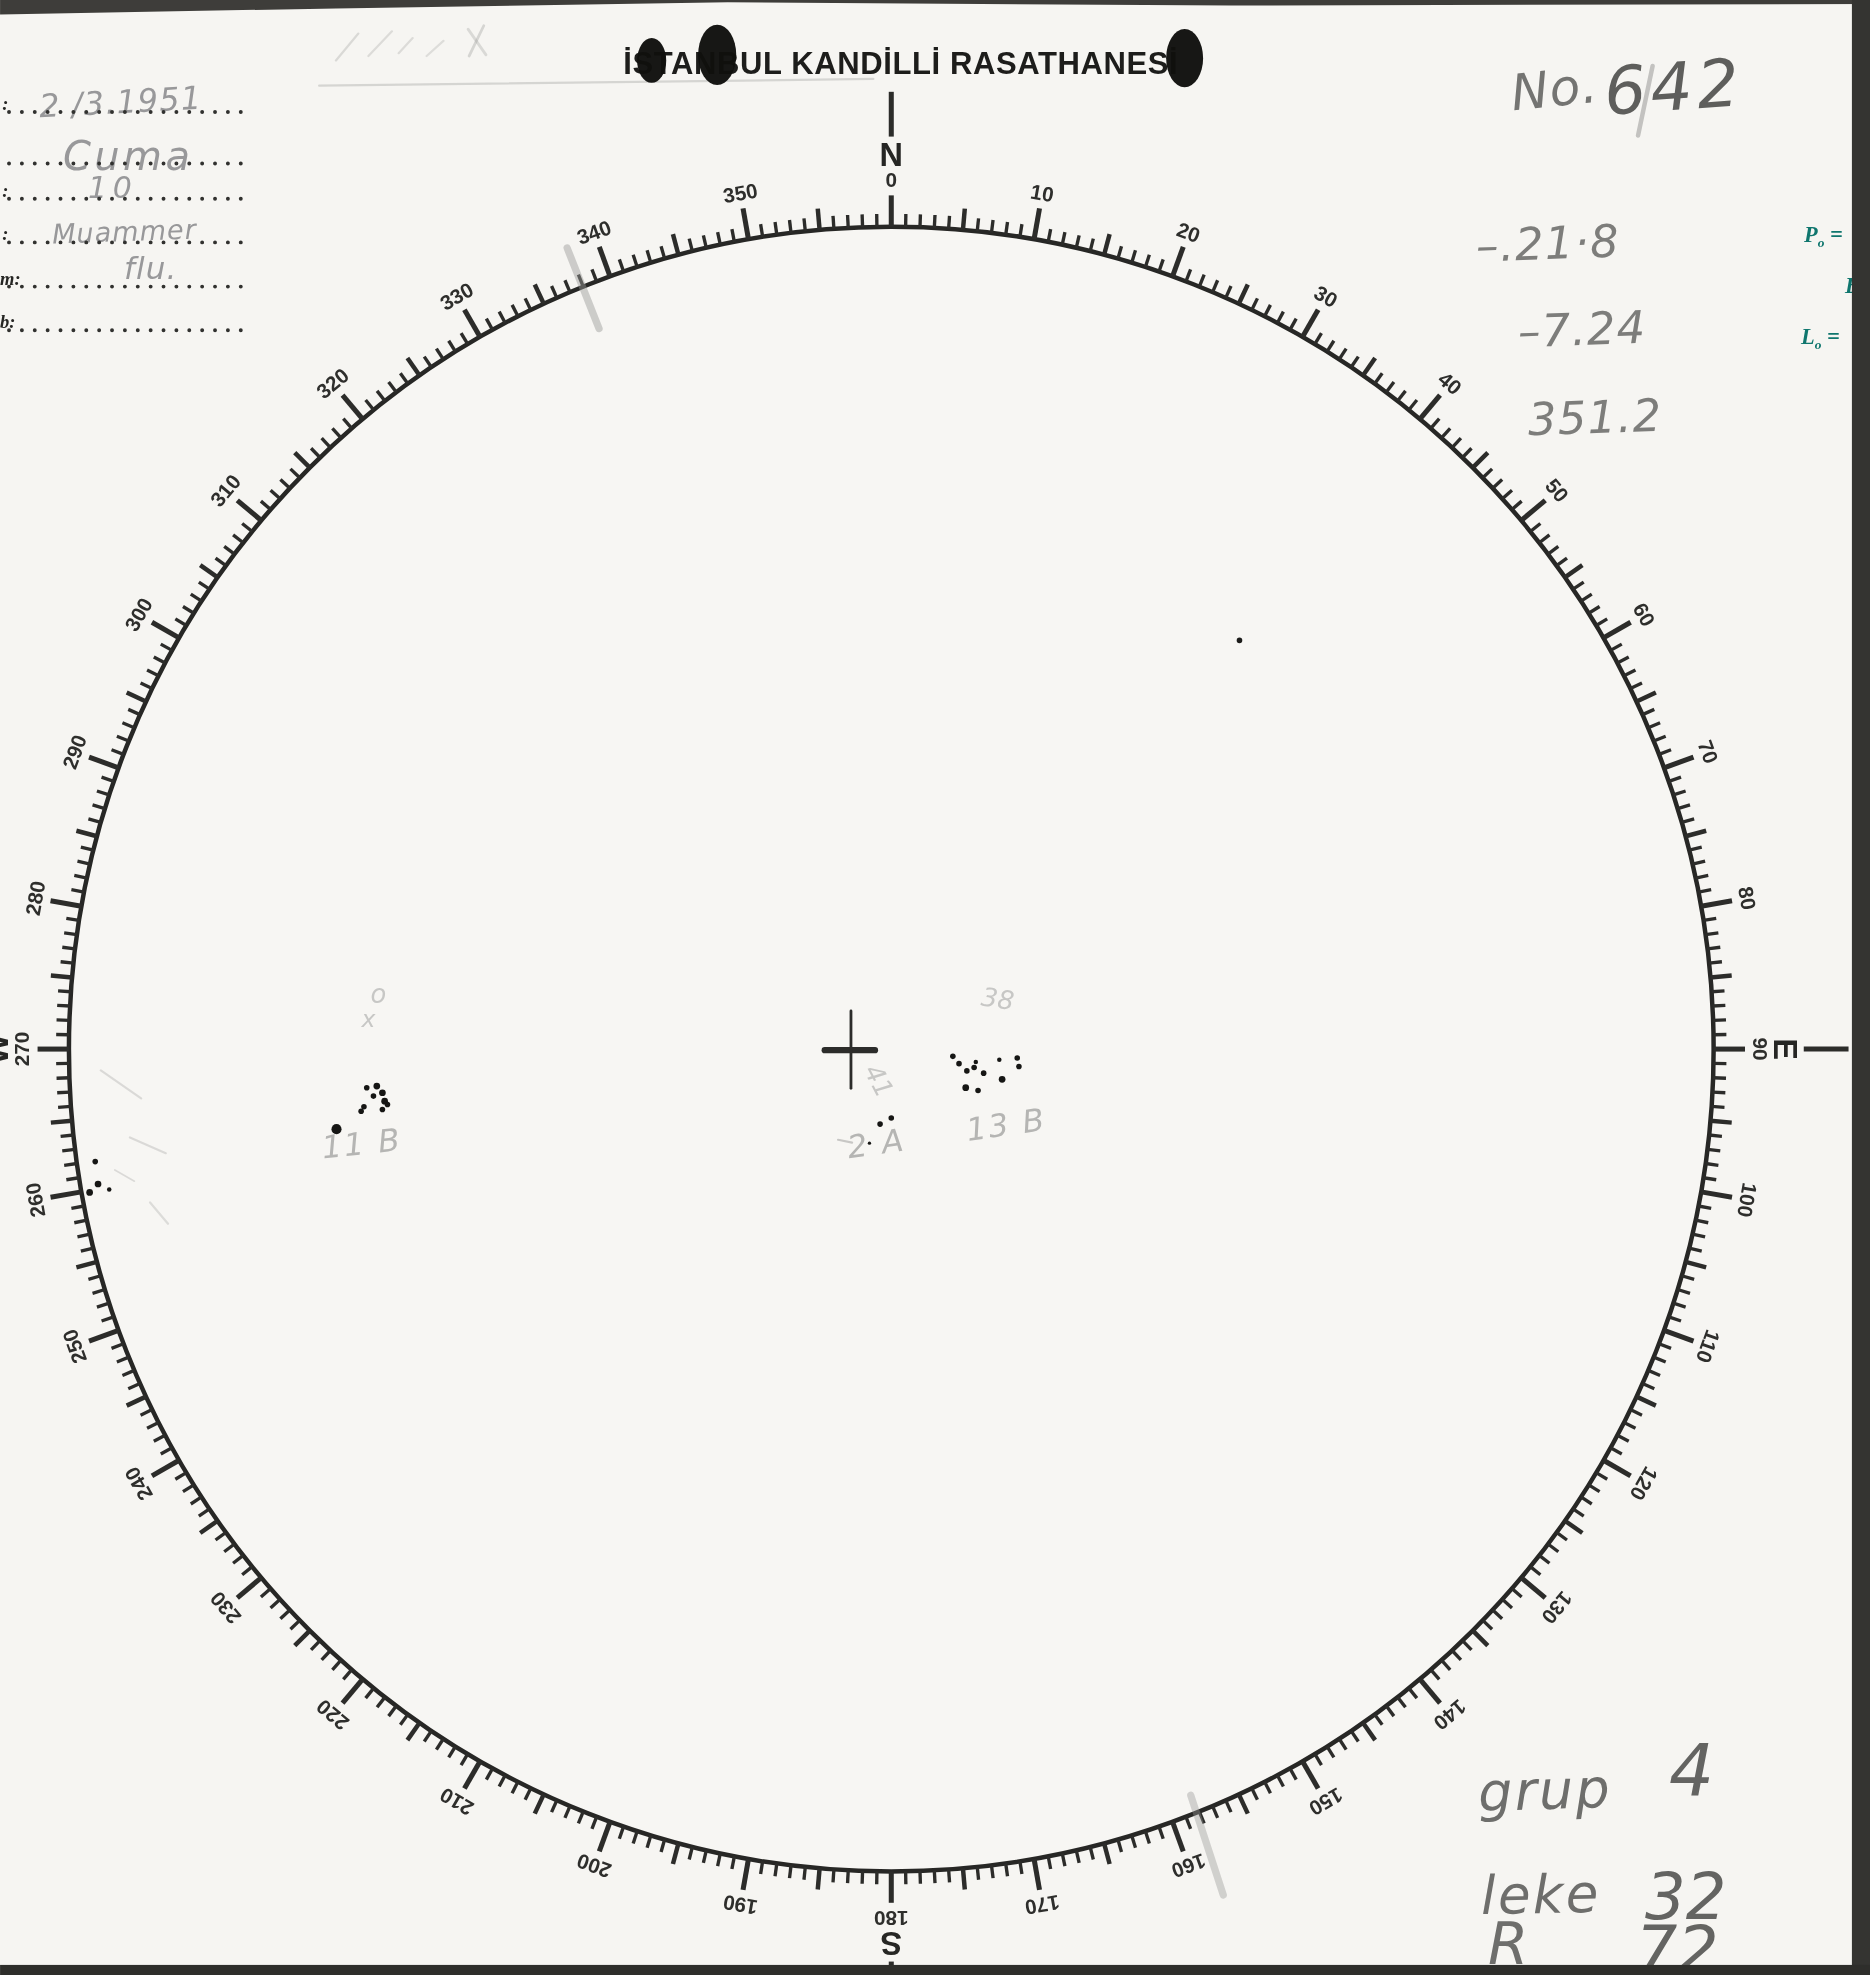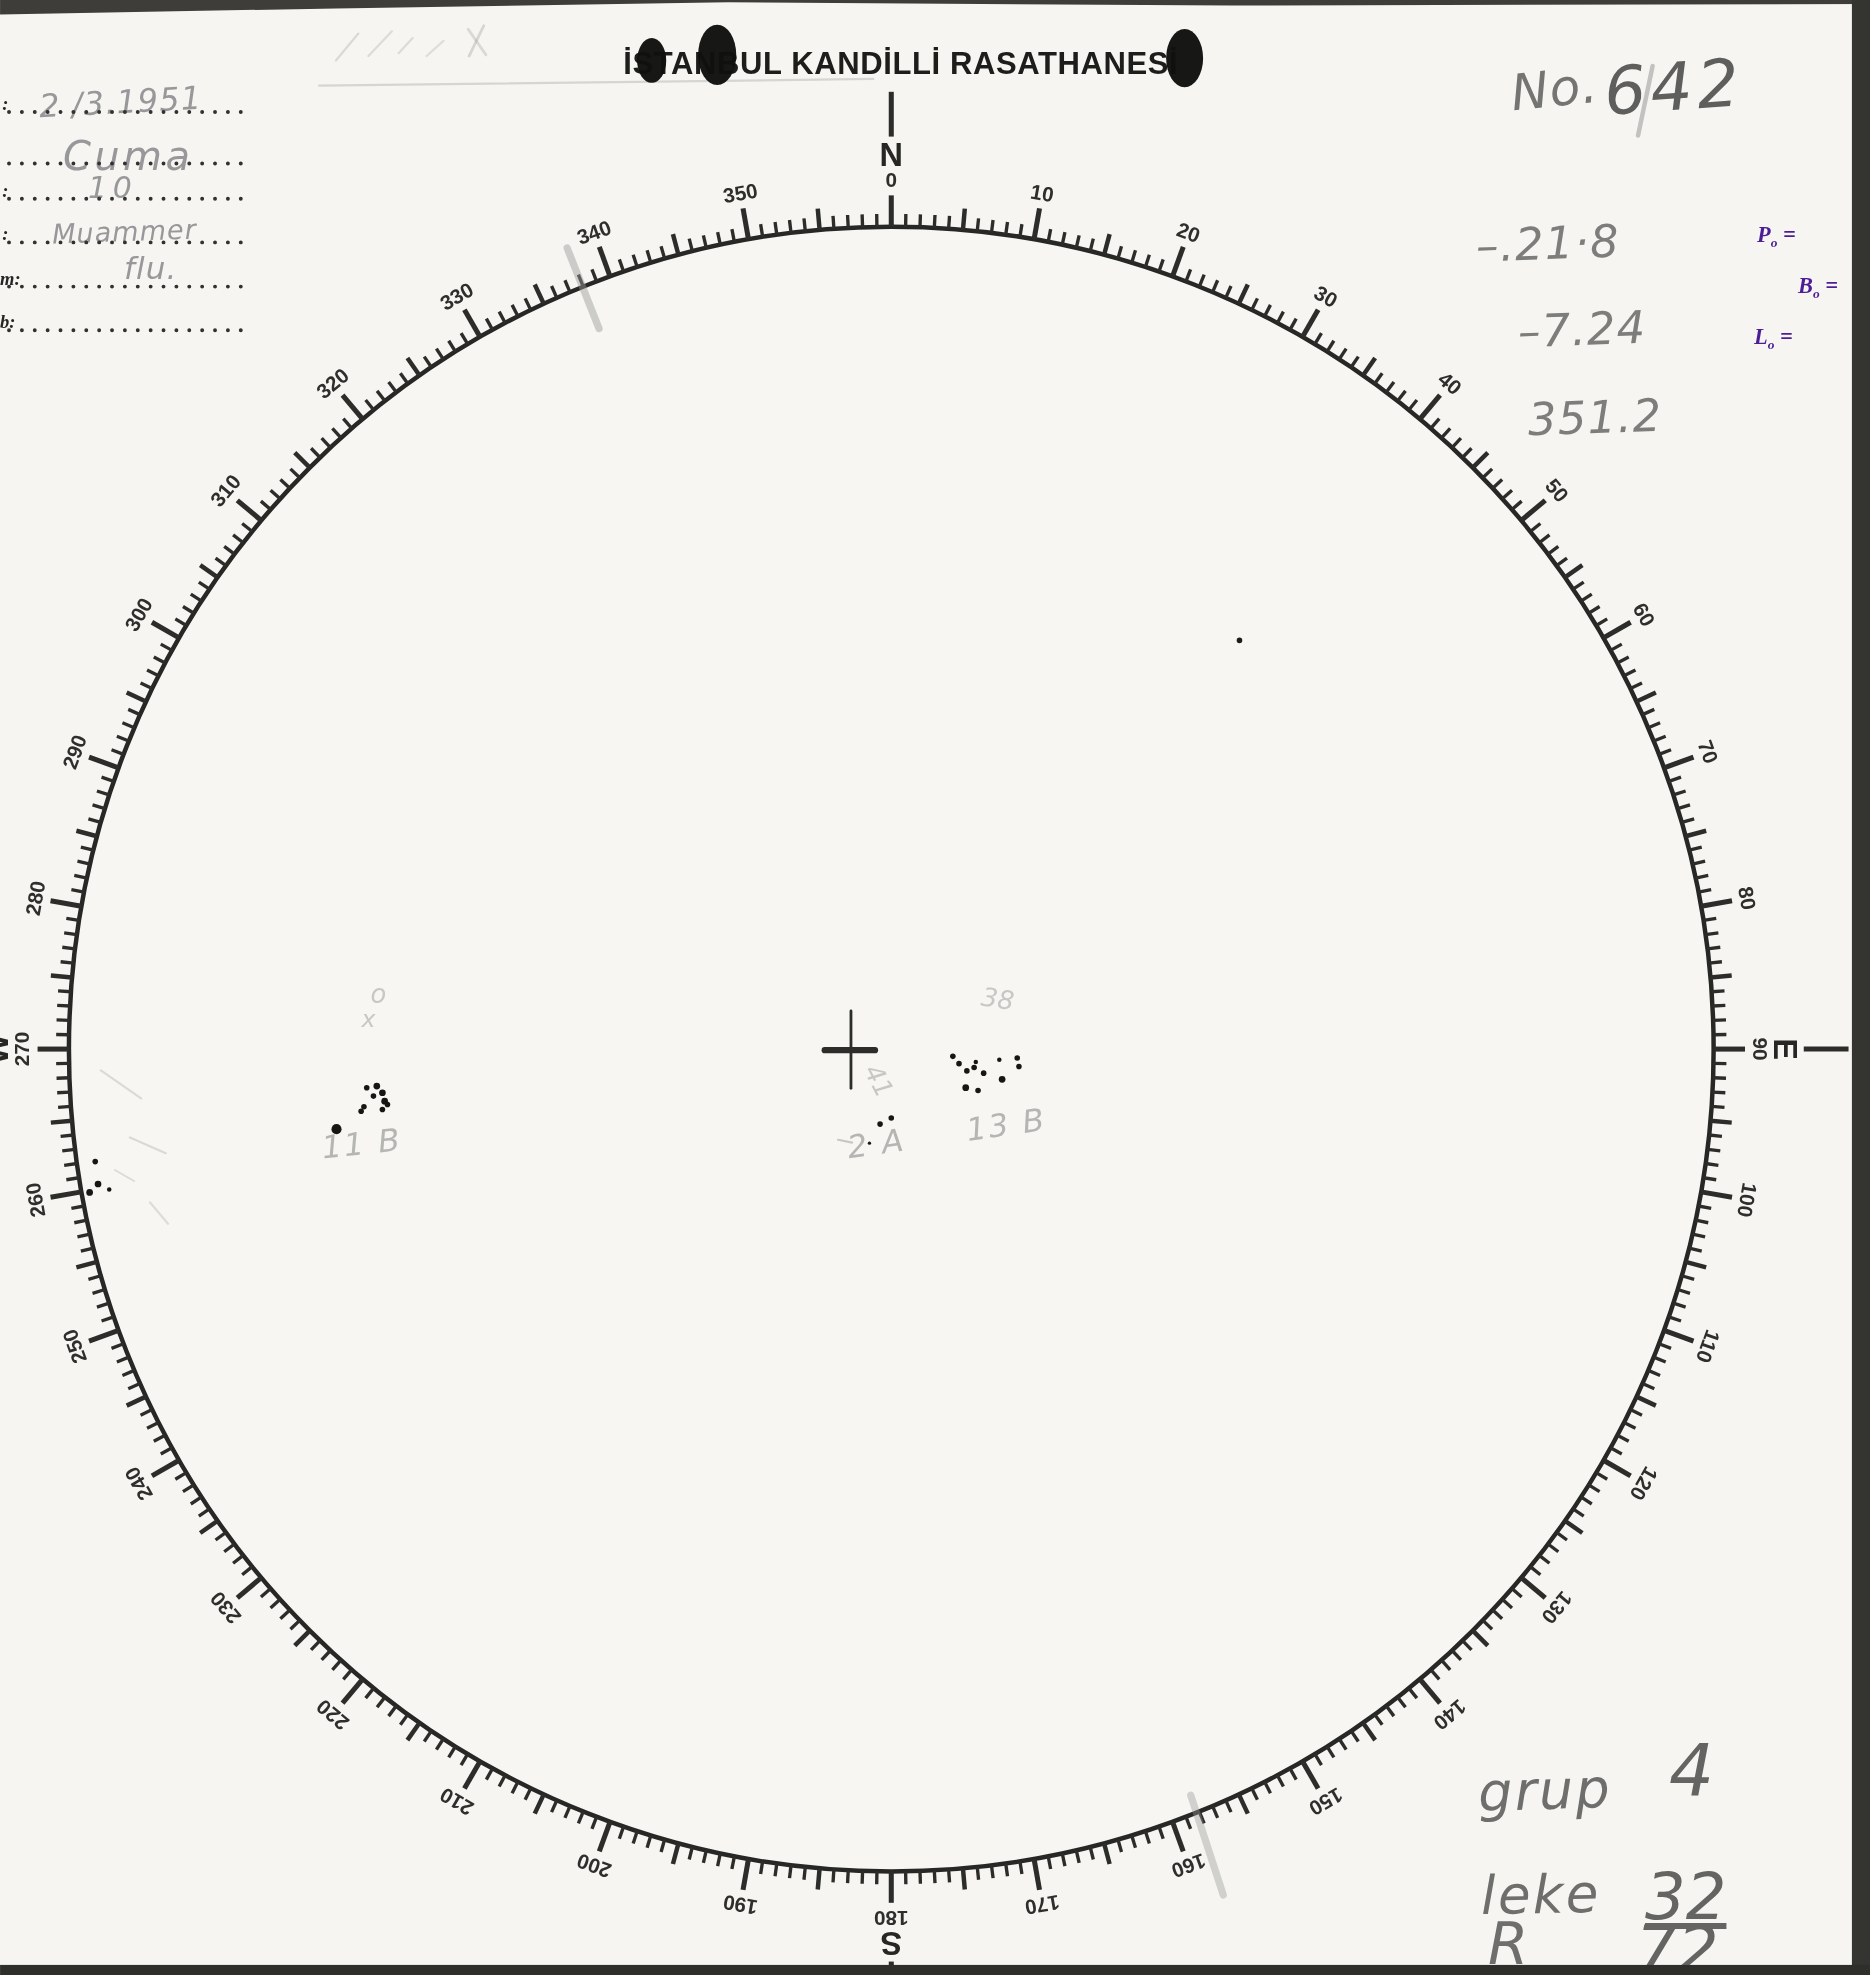--- a/index.html
+++ b/index.html
@@ -28,31 +28,31 @@
   #fval2{left:63px;top:133px;font-size:40px;letter-spacing:3.4px;}
   #fval3{left:88px;top:170px;font-size:30px;letter-spacing:5.6px;}
   #fval4{left:52px;top:216px;font-size:27px;transform:rotate(-2deg);}
   #fval5{left:124px;top:250px;font-size:31px;}
   #no-label{left:1511px;top:60px;font-size:50px;color:#74747      2;transform:rotate(-6deg);color:#747472;}
   #no-value{left:1604px;top:49px;font-size:66px;color:#5e5e5c;transform:rotate(-4deg);letter-spacing:4.5px;}
   .eph-val{color:#7d7d7b;transform:rotate(-2deg);}
   #eval1{left:1476px;top:217px;font-size:45px;}
   #eval2{left:1518px;top:303px;font-size:45px;}
   #eval3{left:1528px;top:391px;font-size:45px;}
-  .eph-lab{font:italic 700 22.4px "Liberation Serif",serif;color:#4c1d95;}
+  .eph-lab{font:italic 700 22.4px "Liberation Serif",serif;color:#0f766e;margin-left:47px;}
   .eph-lab sub{font-size:13.4px;}
   #elab1{left:1757px;top:222px}
   #elab2{left:1798px;top:273px}
   #elab3{left:1754px;top:324px}
   .cnt-word{font-style:italic;font-family:"DejaVu Sans",sans-serif;color:#6e6e6c;letter-spacing:2.2px;}
   .cnt-num{font-style:italic;font-family:"DejaVu Sans",sans-serif;color:#646462;}
   #cword1{left:1478px;top:1759px;font-size:54px;transform:rotate(-2deg);}
   #cnum1{left:1669px;top:1729px;font-size:71px;}
   #cword2{left:1481px;top:1864px;font-size:53px;transform:rotate(-1deg);}
-  #cnum2{left:1645px;top:1860px;font-size:64px;text-decoration:underline;}
+  #cnum2{left:1645px;top:1860px;font-size:64px;}
   #cword3{left:1488px;top:1910px;font-size:58px;}
   #cnum3{left:1636px;top:1913px;font-size:65px;}
 </style>
 </head>
 <body>
 
 <div class="abs" id="title">İSTANBUL KANDİLLİ RASATHANESİ</div>
 
 <span class="abs form-label" id="flab1">:</span>
 <span class="abs form-label" id="flab3">:</span>

